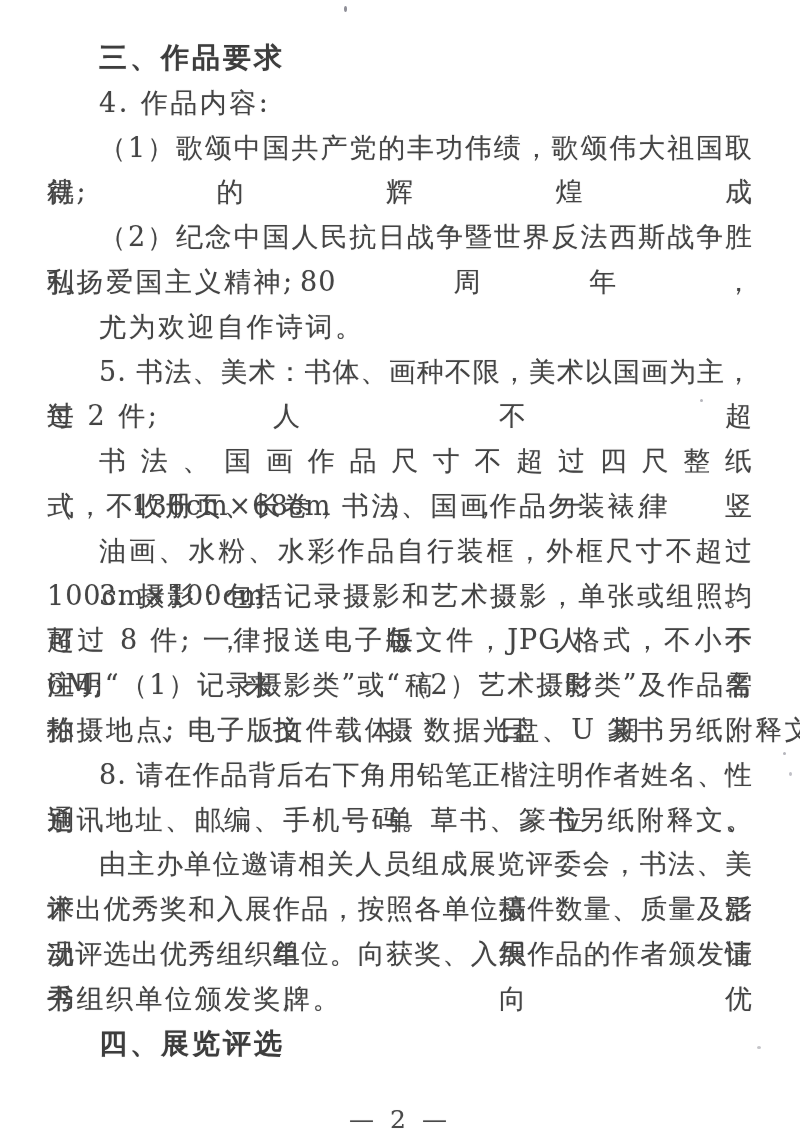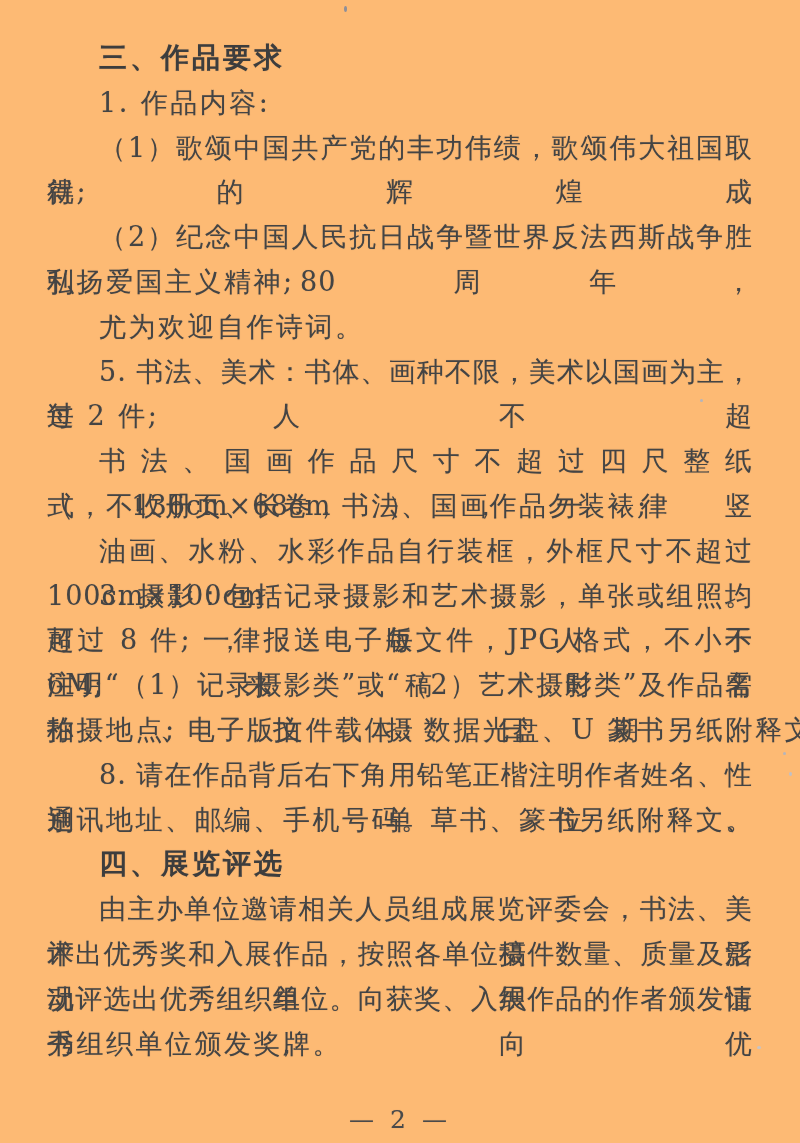--- a/index.html
+++ b/index.html
@@ -4,21 +4,21 @@
 <style>
   html, body {
     margin: 0;
     padding: 0;
     background: #e8e8e8;
   }
   .page {
     position: relative;
     width: 800px;
     height: 1143px;
-    background: #fdba74;
+    background: #ffffff;
     overflow: hidden;
     font-family: "DejaVu Serif", "Liberation Serif", serif;
     color: #444444;
   }
   .doc-body {
     position: absolute;
     left: 47px;
     top: 36px;
     width: 706px;
   }
@@ -68,21 +68,21 @@
 </style>
 </head>
 <body>
 
 <div class="page">
   <div class="doc-body">
       <div class="para heading">
         <div class="line first">三、作品要求</div>
       </div>
       <div class="para body">
-        <div class="line first">1. 作品内容:</div>
+        <div class="line first">4. 作品内容:</div>
       </div>
       <div class="para body">
         <div class="line first fill">（1）歌颂中国共产党的丰功伟绩，歌颂伟大祖国取得的辉煌成</div>
         <div class="line">就;</div>
       </div>
       <div class="para body">
         <div class="line first fill">（2）纪念中国人民抗日战争暨世界反法西斯战争胜利 80 周年，</div>
         <div class="line">弘扬爱国主义精神;</div>
       </div>
       <div class="para body">
@@ -102,28 +102,28 @@
       <div class="para body">
         <div class="line first fill">3. 摄影：包括记录摄影和艺术摄影，单张或组照均可，每人不</div>
         <div class="line fill">超过 8 件; 一律报送电子版文件，JPG 格式，不小于 6M; 来稿时需</div>
         <div class="line fill">注明“（1）记录摄影类”或“（2）艺术摄影类”及作品名称、拍摄日期、</div>
         <div class="line">拍摄地点; 电子版文件载体：数据光盘、U 篆书另纸附释文。</div>
       </div>
       <div class="para body">
         <div class="line first fill">8. 请在作品背后右下角用铅笔正楷注明作者姓名、性别、单位、</div>
         <div class="line">通讯地址、邮编、手机号码。草书、篆书另纸附释文。</div>
       </div>
-      <div class="para heading">
-        <div class="line first">四、展览评选</div>
-      </div>
       <div class="para body">
         <div class="line first fill">由主办单位邀请相关人员组成展览评委会，书法、美术、摄影</div>
         <div class="line fill">评出优秀奖和入展作品，按照各单位稿件数量、质量及活动组织情</div>
         <div class="line fill">况评选出优秀组织单位。向获奖、入展作品的作者颁发证书，向优</div>
         <div class="line">秀组织单位颁发奖牌。</div>
+      </div>
+      <div class="para heading">
+        <div class="line first">四、展览评选</div>
       </div>
     </div>
   <div class="page-number">— 2 —</div>
 <div class="speck" style="left: 344px; top: 6px; width: 3px; height: 6px; background: rgb(143, 143, 152);"></div>
     <div class="speck" style="left: 700px; top: 399px; width: 3px; height: 3px; background: rgb(181, 181, 187);"></div>
     <div class="speck" style="left: 783px; top: 752px; width: 3px; height: 3px; background: rgb(181, 181, 187);"></div>
     <div class="speck" style="left: 789px; top: 772px; width: 3px; height: 4px; background: rgb(192, 192, 198);"></div>
     <div class="speck" style="left: 757px; top: 1046px; width: 4px; height: 3px; background: rgb(196, 196, 200);"></div>
   </div>
 

